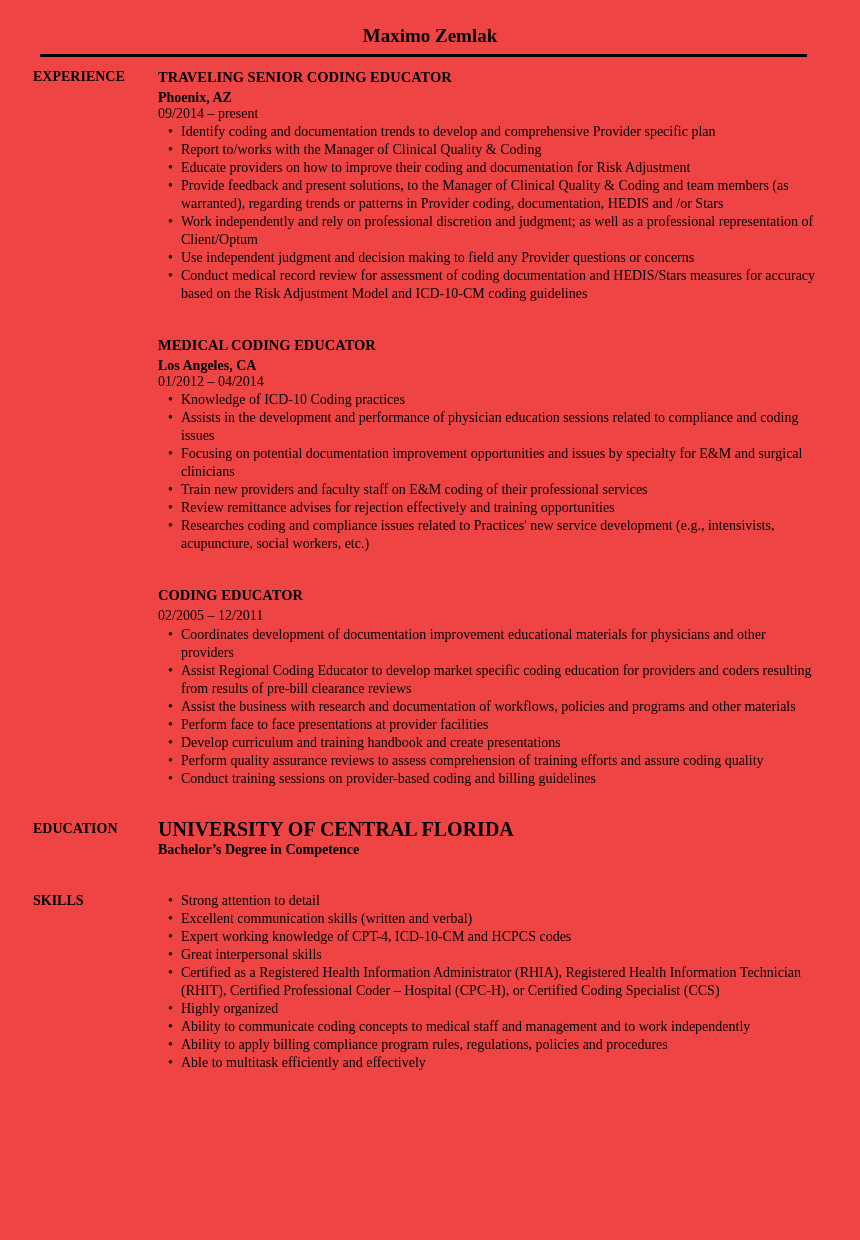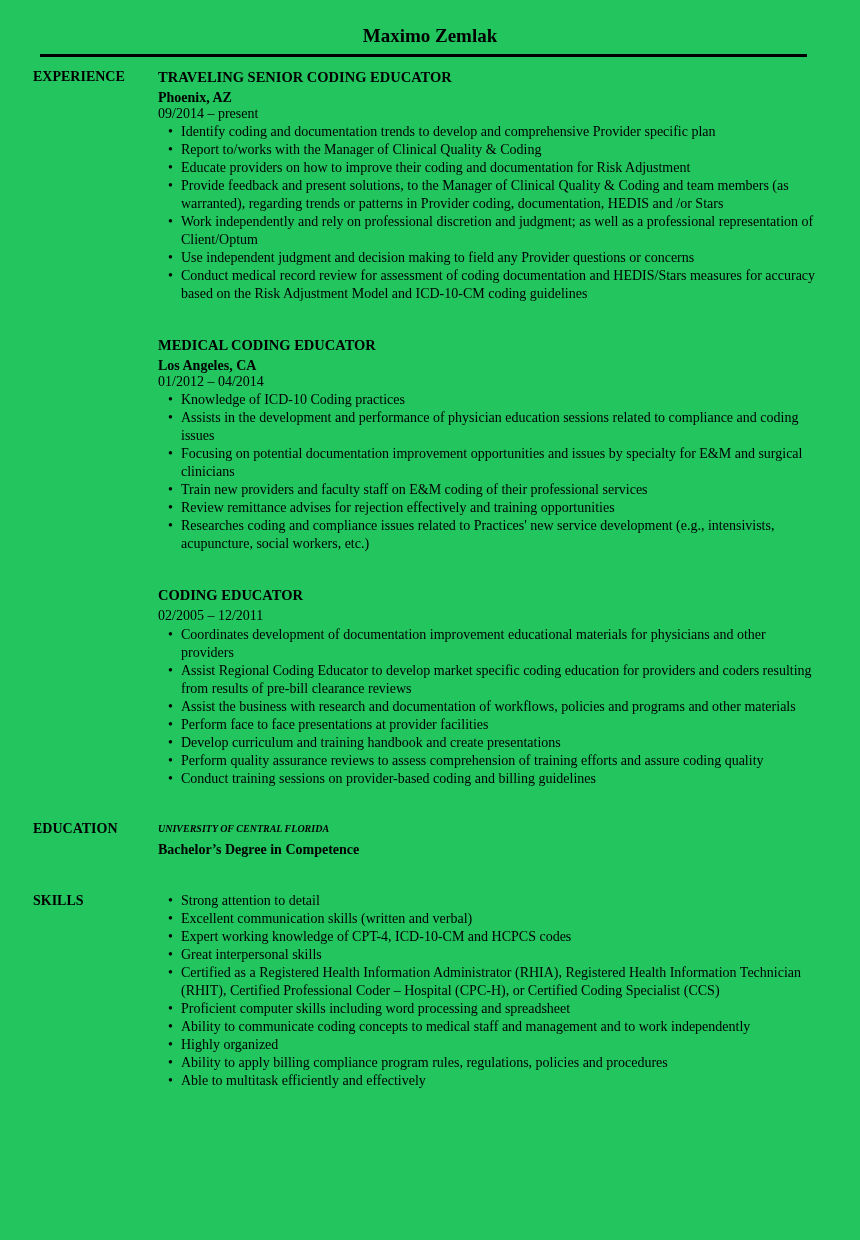--- a/index.html
+++ b/index.html
@@ -4,21 +4,21 @@
 <style>
   * { margin: 0; padding: 0; box-sizing: border-box; }
   html, body { background: #ffffff; }
   body {
     width: 860px;
     height: 1240px;
     font-family: "Liberation Serif", "DejaVu Serif", serif;
     color: #000000;
     overflow: hidden;
   }
-  .page { width: 860px; height: 1240px; background: #22c55e; }
+  .page { width: 860px; height: 1240px; background: #ef4444; }
 
   
   .header { text-align: center; padding-top: 25px; }
   .name { font-size: 19px; font-weight: bold; line-height: 22px; }
   .contact { font-size: 14px; font-weight: bold; margin-top: 12px; line-height: 16px; }
   .rule { height: 3px; background: #000000; margin: 7px 53px 0 40px; }
 
   
   main { padding: 11px 38px 0 33px; }
   .section { display: grid; grid-template-columns: 125px 1fr; align-items: start; }
@@ -31,21 +31,21 @@
   .job-title { font-size: 14.5px; font-weight: bold; line-height: 18px; margin-bottom: 4px; }
   .job-location { font-size: 14px; font-weight: bold; line-height: 15.5px; }
   .job-dates { font-size: 14px; line-height: 15.5px; }
 
   
   .bullets { list-style: none; padding-left: 23px; margin-top: 2px; font-size: 14px; line-height: 18px; }
   .bullet { position: relative; }
   .bullet::before { content: "\2022"; position: absolute; left: -13px; }
 
   
-  .edu-school { font-size: 10px; font-weight: bold; line-height: 18px; margin-bottom: 3px; font-style: italic; }
+  .edu-school { font-size: 20px; font-weight: bold; line-height: 18px; margin-bottom: 3px; }
   .edu-degree { font-size: 14px; font-weight: bold; line-height: 17px; }
 
   
   .section-skills .bullets { margin-top: 0; padding-left: 23px; }
 </style>
 </head>
 <body>
 
 <div class="page">
 
@@ -143,25 +143,24 @@
             <li class="bullet">Strong attention to detail</li>
 
             <li class="bullet">Excellent communication skills (written and verbal)</li>
 
             <li class="bullet">Expert working knowledge of CPT-4, ICD-10-CM and HCPCS codes</li>
 
             <li class="bullet">Great interpersonal skills</li>
 
             <li class="bullet">Certified as a Registered Health Information Administrator (RHIA), Registered Health Information Technician (RHIT), Certified Professional Coder – Hospital (CPC-H), or Certified Coding Specialist (CCS)</li>
 
-            <li class="bullet">Proficient computer skills including word processing and spreadsheet</li>
+
+            <li class="bullet">Highly organized</li>
 
             <li class="bullet">Ability to communicate coding concepts to medical staff and management and to work independently</li>
-
-            <li class="bullet">Highly organized</li>
 
             <li class="bullet">Ability to apply billing compliance program rules, regulations, policies and procedures</li>
 
             <li class="bullet">Able to multitask efficiently and effectively</li>
           </ul>
       </div>
     </section>
 
   </main>
 </div>

